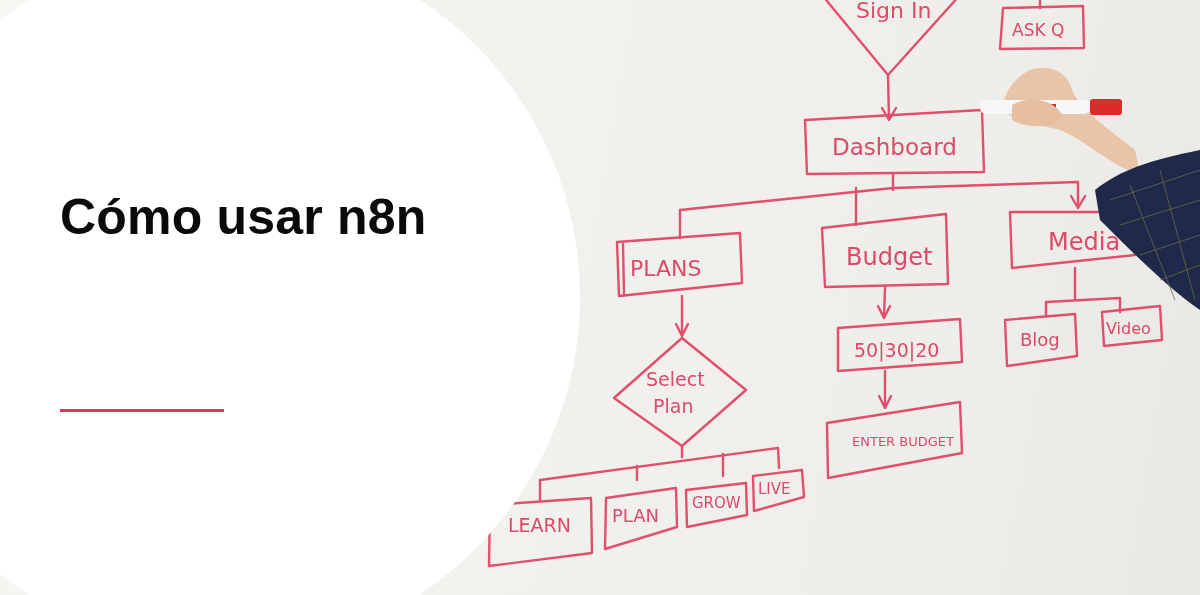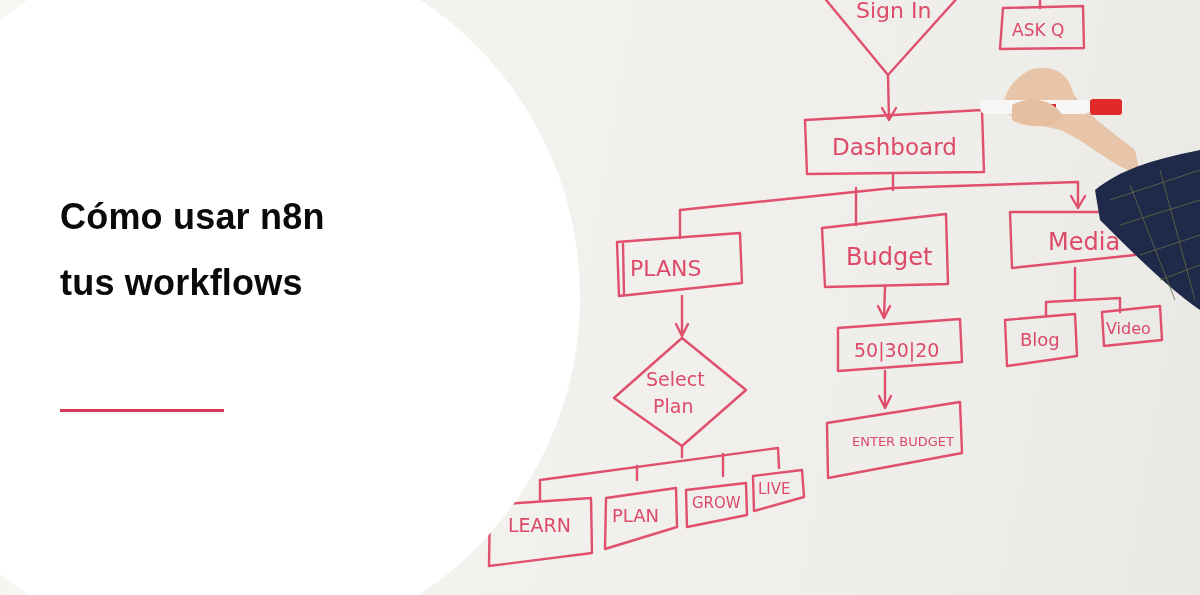--- a/index.html
+++ b/index.html
@@ -5,21 +5,21 @@
     html, body { margin: 0; padding: 0; }
     body { width: 1200px; height: 595px; overflow: hidden; background: #f3f2ef; }
     .banner { position: relative; width: 1200px; height: 595px; overflow: hidden;
       background: linear-gradient(100deg, #f7f6f3 0%, #f2f1ee 45%, #eeedea 80%, #e9e8e5 100%); }
     .board { position: absolute; left: 0; top: 0; width: 1200px; height: 595px; }
     .board .ink { fill: none; stroke: #e0506c; stroke-width: 2.4; stroke-linecap: round; stroke-linejoin: round; }
     .board .label { fill: #dc4a68; font-family: "DejaVu Sans", sans-serif; font-weight: normal; }
     .circle { position: absolute; left: -132px; top: -59px; width: 712px; height: 712px;
       border-radius: 50%; background: #ffffff; }
     .title { position: absolute; left: 60px; top: 184px; margin: 0;
-      font-family: "Liberation Sans", sans-serif; font-weight: 700; font-size: 36px;
+      font-family: "Liberation Sans", sans-serif; font-weight: 700; font-size: 50px;
       line-height: 66px; color: #0a0a0a; letter-spacing: 0.2px; }
     .title span { display: block; white-space: nowrap; }
     .underline { position: absolute; left: 60px; top: 409px; width: 164px; height: 3px; background: #d63c5a; }
   </style>
 </head>
 <body>
 
 <div class="banner">
 
   <svg class="board" viewBox="0 0 1200 595" xmlns="http://www.w3.org/2000/svg">
@@ -117,17 +117,16 @@
     <g>
       <path d="M1095,190 C1120,170 1150,160 1200,150 L1200,310 C1170,290 1130,250 1100,220 Z" fill="#1f2a4a"></path>
       <path d="M1110,200 L1200,170 M1120,225 L1200,200 M1140,255 L1200,235 M1160,280 L1200,265 M1130,185 L1175,300 M1160,170 L1195,300" stroke="#6b6a45" stroke-width="1" fill="none" opacity="0.8"></path>
     </g>
   </svg>
 
   <div class="circle"></div>
 
   <h1 class="title">
     <span>Cómo usar n8n</span>
-    <span>tus workflows</span>
   </h1>
 
   <div class="underline"></div>
 </div>
 
 </body></html>

